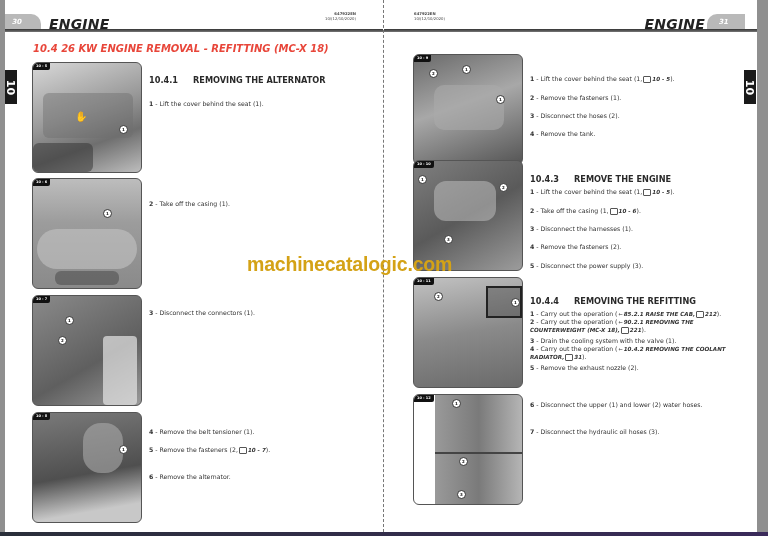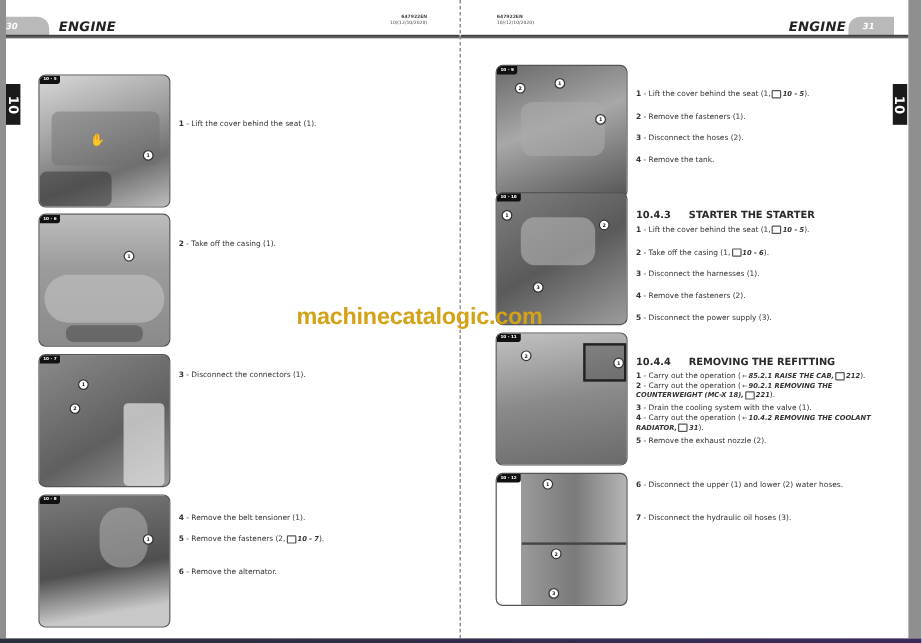--- a/index.html
+++ b/index.html
@@ -8,23 +8,23 @@
   .right-edge{position:absolute;right:0;top:0;width:11px;height:532px;background:#8f8f8f;}
   .bottom-strip{position:absolute;left:0;top:532px;width:768px;height:4px;background:linear-gradient(90deg,#2a2f3a,#3a2a5a);}
   .spine{position:absolute;left:383px;top:0;width:0;height:532px;border-left:1px dashed #777;}
   .page{position:absolute;top:0;height:532px;}
   .page.left{left:5px;width:378px;}
   .page.right{left:384px;width:373px;}
   .hdr-line{position:absolute;top:29px;height:3px;background:linear-gradient(180deg,#333,#777);}
   .page.left .hdr-line{left:0;width:378px;}
   .page.right .hdr-line{left:0;width:373px;}
   .tab{position:absolute;top:14px;width:36px;height:16px;background:#b9b9b9;color:#fff;font-style:italic;font-weight:bold;font-size:7px;line-height:17px;}
-  .page.left .tab{left:0;border-top-right-radius:10px;text-align:left;padding-right:12px;width:24px;}
+  .page.left .tab{left:0;border-top-right-radius:10px;text-align:center;padding-right:12px;width:24px;}
   .page.right .tab{right:12px;border-top-left-radius:10px;padding-left:12px;width:26px;}
-  .hdr-title{position:absolute;top:16px;font-style:italic;font-weight:bold;font-size:11px;color:#222;letter-spacing:0.2px;}
+  .hdr-title{position:absolute;top:16px;font-style:italic;font-weight:bold;font-size:14px;color:#222;letter-spacing:0.2px;}
   .page.left .hdr-title{left:44px;}
   .page.right .hdr-title{right:52px;}
   .docref{position:absolute;top:11px;font-size:3.8px;color:#444;line-height:5px;}
   .docref b{font-weight:bold;}
   .page.left .docref{left:320px;text-align:right;}
   .page.right .docref{left:30px;}
   .section-title{position:absolute;left:28px;top:43px;font-size:10px;font-weight:bold;font-style:italic;color:#e8463a;white-space:nowrap;}
   .chap-tab{position:absolute;background:#1a1a1a;color:#fff;font-weight:bold;font-size:11px;width:12px;height:34px;display:flex;align-items:center;justify-content:center;}
   .chap-tab span{transform:rotate(90deg);display:block;}
   .page.left .chap-tab{left:0;top:70px;}
@@ -53,20 +53,21 @@
 
 <div class="page left">
   <div class="tab"><span>30</span></div>
   <div class="hdr-title">ENGINE</div>
   <div class="docref">
     <b>647922EN</b><br>
     <span>10/(12/10/2020)</span>
   </div>
   <div class="hdr-line"></div>
 
+  <div class="section-title">10.4   26 KW ENGINE REMOVAL - REFITTING (MC-X 18)</div>
   <div class="chap-tab">
       <span>10</span>
     </div>
 
   <div class="fig" style="left:27px;top:62px;">
     <div class="shape" style="left:10px;top:30px;width:90px;height:45px;background:rgba(110,110,110,0.45);"></div>
     <div class="shape" style="left:0;top:80px;width:60px;height:29px;background:rgba(50,50,50,0.5);"></div>
     <div class="fig-label">10 - 5</div>
     <div class="callout" style="left:86px;top:62px;">1</div>
     <div style="position:absolute;left:42px;top:48px;font-size:10px;color:#fff;">✋</div>
@@ -85,20 +86,23 @@
     <div class="callout" style="left:32px;top:20px;">1</div>
     <div class="callout" style="left:25px;top:40px;">2</div>
   </div>
 
   <div class="fig" style="left:27px;top:412px;background:linear-gradient(170deg,#7a7a7a,#4f4f4f 55%,#c8c8c8 85%);">
     <div class="shape" style="left:50px;top:10px;width:40px;height:50px;background:rgba(170,170,170,0.6);border-radius:18px;"></div>
     <div class="fig-label">10 - 8</div>
     <div class="callout" style="left:86px;top:32px;">1</div>
   </div>
 
+  <div class="sub-heading" style="left:144px;top:75px;">
+    <span class="num">10.4.1</span><span>REMOVING THE ALTERNATOR</span>
+  </div>
 
   <div class="step" style="left:144px;top:100px;"><span class="n">1</span><span> - Lift the cover behind the seat (1).</span></div>
   <div class="step" style="left:144px;top:200px;"><span class="n">2</span><span> - Take off the casing (1).</span></div>
   <div class="step" style="left:144px;top:309px;"><span class="n">3</span><span> - Disconnect the connectors (1).</span></div>
   <div class="step" style="left:144px;top:428px;"><span class="n">4</span><span> - Remove the belt tensioner (1).</span></div>
   <div class="step" style="left:144px;top:446px;"><span class="n">5</span><span> - Remove the fasteners (2,</span><span class="icon-book"></span><span class="ref">10 - 7</span><span>).</span></div>
   <div class="step" style="left:144px;top:473px;"><span class="n">6</span><span> - Remove the alternator.</span></div>
 </div>
 
 <div class="page right">
@@ -144,21 +148,21 @@
     <div class="callout" style="left:45px;top:62px;">2</div>
     <div class="callout" style="left:43px;top:95px;">3</div>
   </div>
 
   <div class="step" style="left:146px;top:75px;"><span class="n">1</span><span> - Lift the cover behind the seat (1,</span><span class="icon-book"></span><span class="ref">10 - 5</span><span>).</span></div>
   <div class="step" style="left:146px;top:94px;"><span class="n">2</span><span> - Remove the fasteners (1).</span></div>
   <div class="step" style="left:146px;top:112px;"><span class="n">3</span><span> - Disconnect the hoses (2).</span></div>
   <div class="step" style="left:146px;top:130px;"><span class="n">4</span><span> - Remove the tank.</span></div>
 
   <div class="sub-heading" style="left:146px;top:174px;">
-    <span class="num">10.4.3</span><span>STARTER THE STARTER</span>
+    <span class="num">10.4.3</span><span>REMOVE THE ENGINE</span>
   </div>
   <div class="step" style="left:146px;top:188px;"><span class="n">1</span><span> - Lift the cover behind the seat (1,</span><span class="icon-book"></span><span class="ref">10 - 5</span><span>).</span></div>
   <div class="step" style="left:146px;top:207px;"><span class="n">2</span><span> - Take off the casing (1,</span><span class="icon-book"></span><span class="ref">10 - 6</span><span>).</span></div>
   <div class="step" style="left:146px;top:225px;"><span class="n">3</span><span> - Disconnect the harnesses (1).</span></div>
   <div class="step" style="left:146px;top:243px;"><span class="n">4</span><span> - Remove the fasteners (2).</span></div>
   <div class="step" style="left:146px;top:262px;"><span class="n">5</span><span> - Disconnect the power supply (3).</span></div>
 
   <div class="sub-heading" style="left:146px;top:296px;">
     <span class="num">10.4.4</span><span>REMOVING THE REFITTING</span>
   </div>

